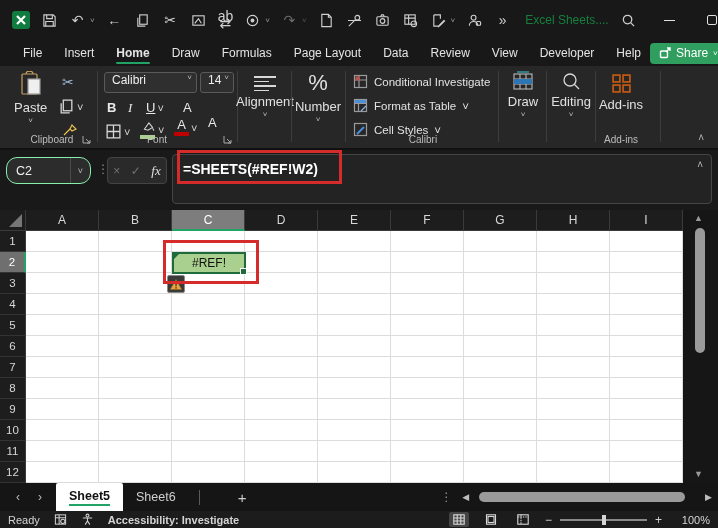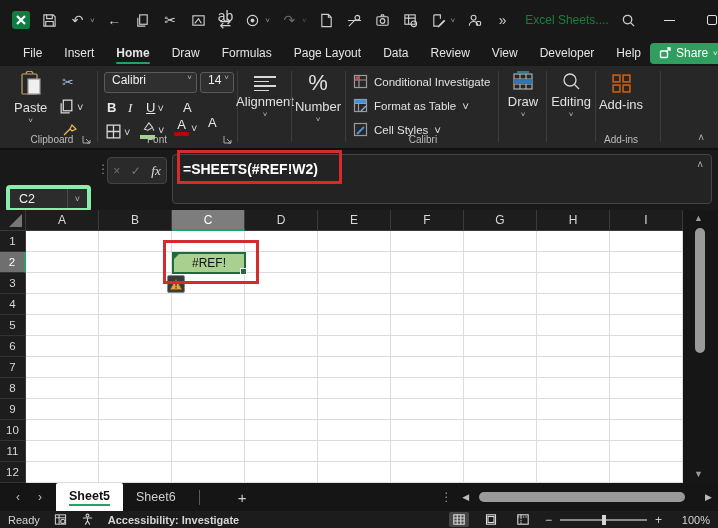--- a/index.html
+++ b/index.html
@@ -70,21 +70,21 @@
   .align-ic i { display:block; height:1.6px; background:#d8d8d8; }
   .pct { font-size:22px; color:#e0e0e0; font-weight:400; }
   .style-row { position:absolute; display:flex; align-items:center; gap:6px; color:#e2e2e2;
     font-size:11.5px; white-space:nowrap; }
   .style-row svg { width:15px; height:15px; }
   .ribbon-collapse { position:absolute; right:14px; bottom:5px; font-size:10px; color:#bdbdbd; }
 
   
   .formula-row { position:absolute; top:150px; left:0; width:718px; height:60px; background:#191919; }
   .namebox { position:absolute; left:6px; top:7px; width:85px; height:27px; background:#2c2c2c;
-    border:4px solid #86efac; border-radius:4px; display:flex; align-items:center; font-size:12.5px; color:#f0f0f0;margin-top:28px; }
+    border:1px solid #86efac; border-radius:11px; display:flex; align-items:center; font-size:12.5px; color:#f0f0f0; }
   .namebox .val { padding-left:9px; }
   .namebox .chev { margin-left:auto; padding:0 7px; font-size:9px; color:#bdbdbd; border-left:1px solid #4a4a4a; height:100%; display:flex; align-items:center; }
   .fdots { position:absolute; left:97px; top:12px; color:#8f8f8f; font-size:12px; }
   .fbtns { position:absolute; left:107px; top:7px; height:27px; width:60px; background:#2a2a2a;
     border:1px solid #444; border-radius:4px; display:flex; align-items:center; justify-content:space-around; }
   .fbtn { font-size:12px; color:#707070; }
   .fx { font-style:italic; font-family:"Liberation Serif", serif; color:#e0e0e0; font-size:13px; }
   .finput { position:absolute; left:172px; top:4px; width:540px; height:50px; background:#232323;
     border:1px solid #454545; border-radius:4px; }
   .ftext { position:absolute; left:10px; top:6px; font-size:14px; font-weight:600; color:#fff; white-space:nowrap; }

